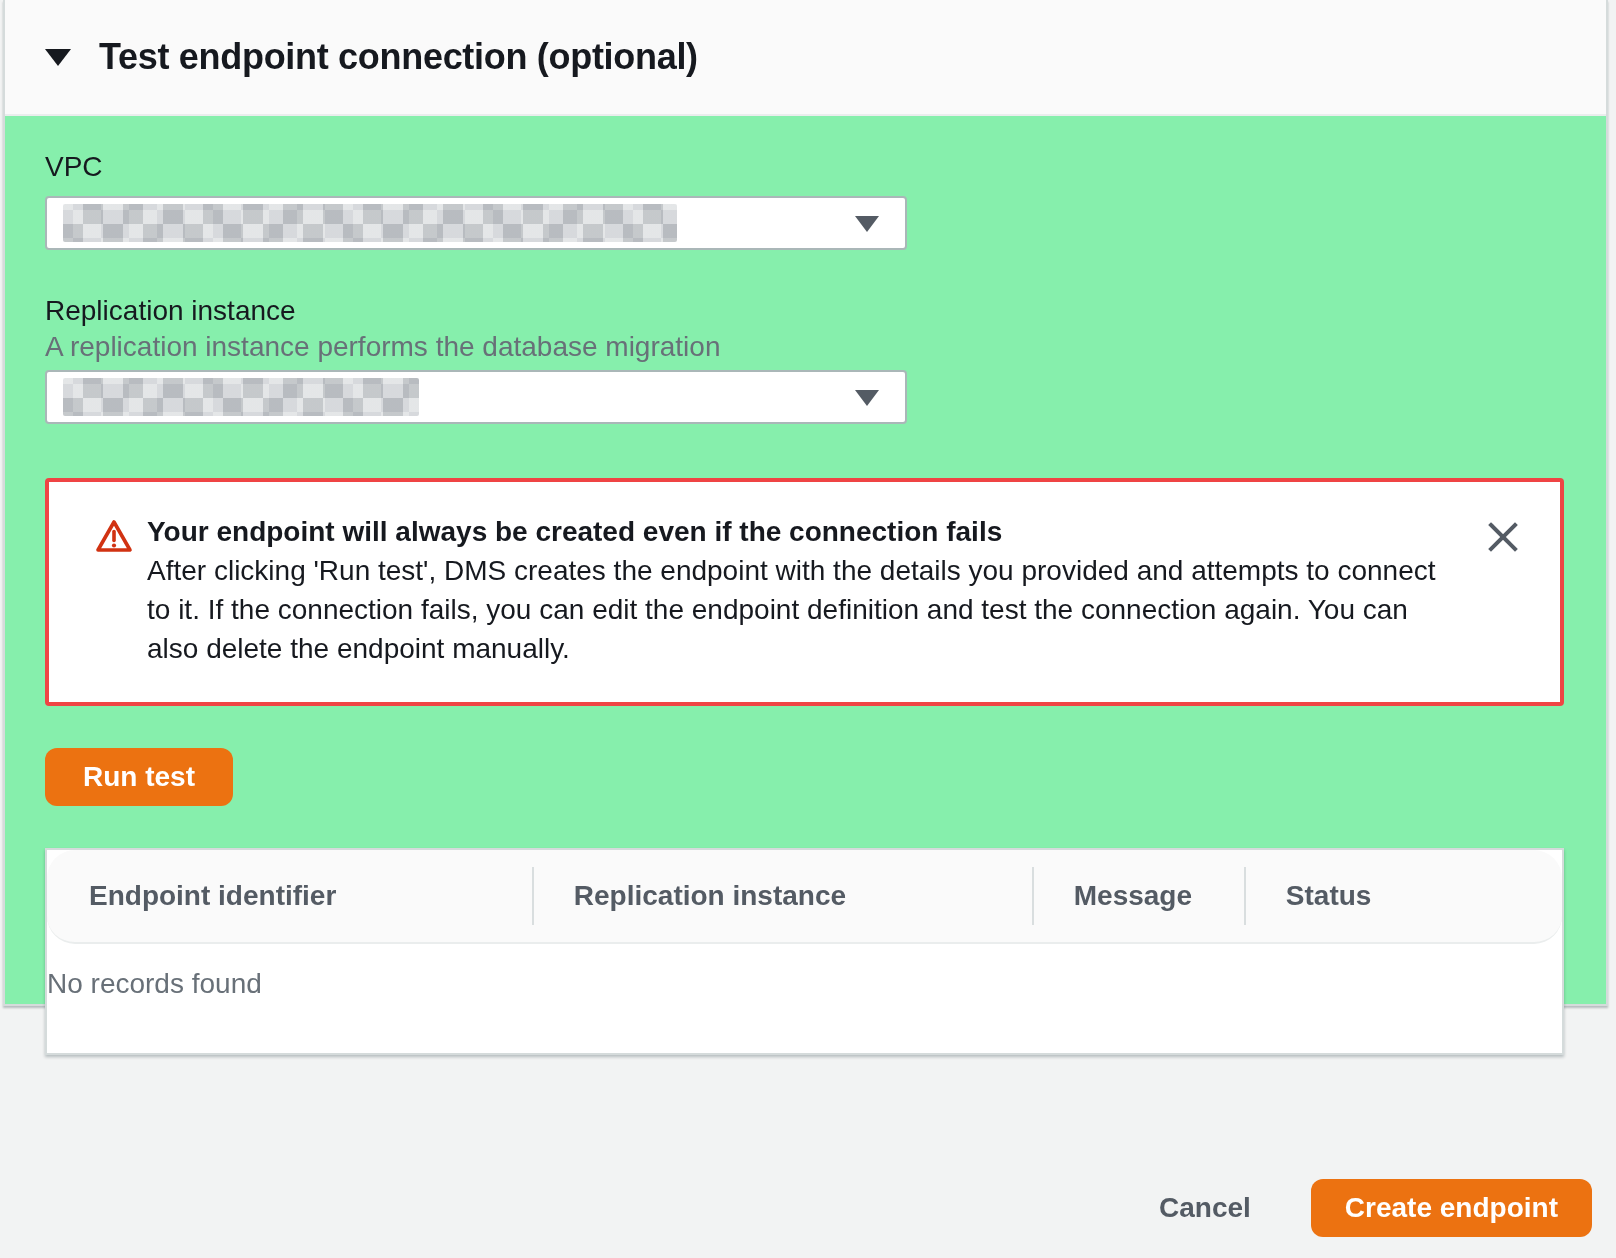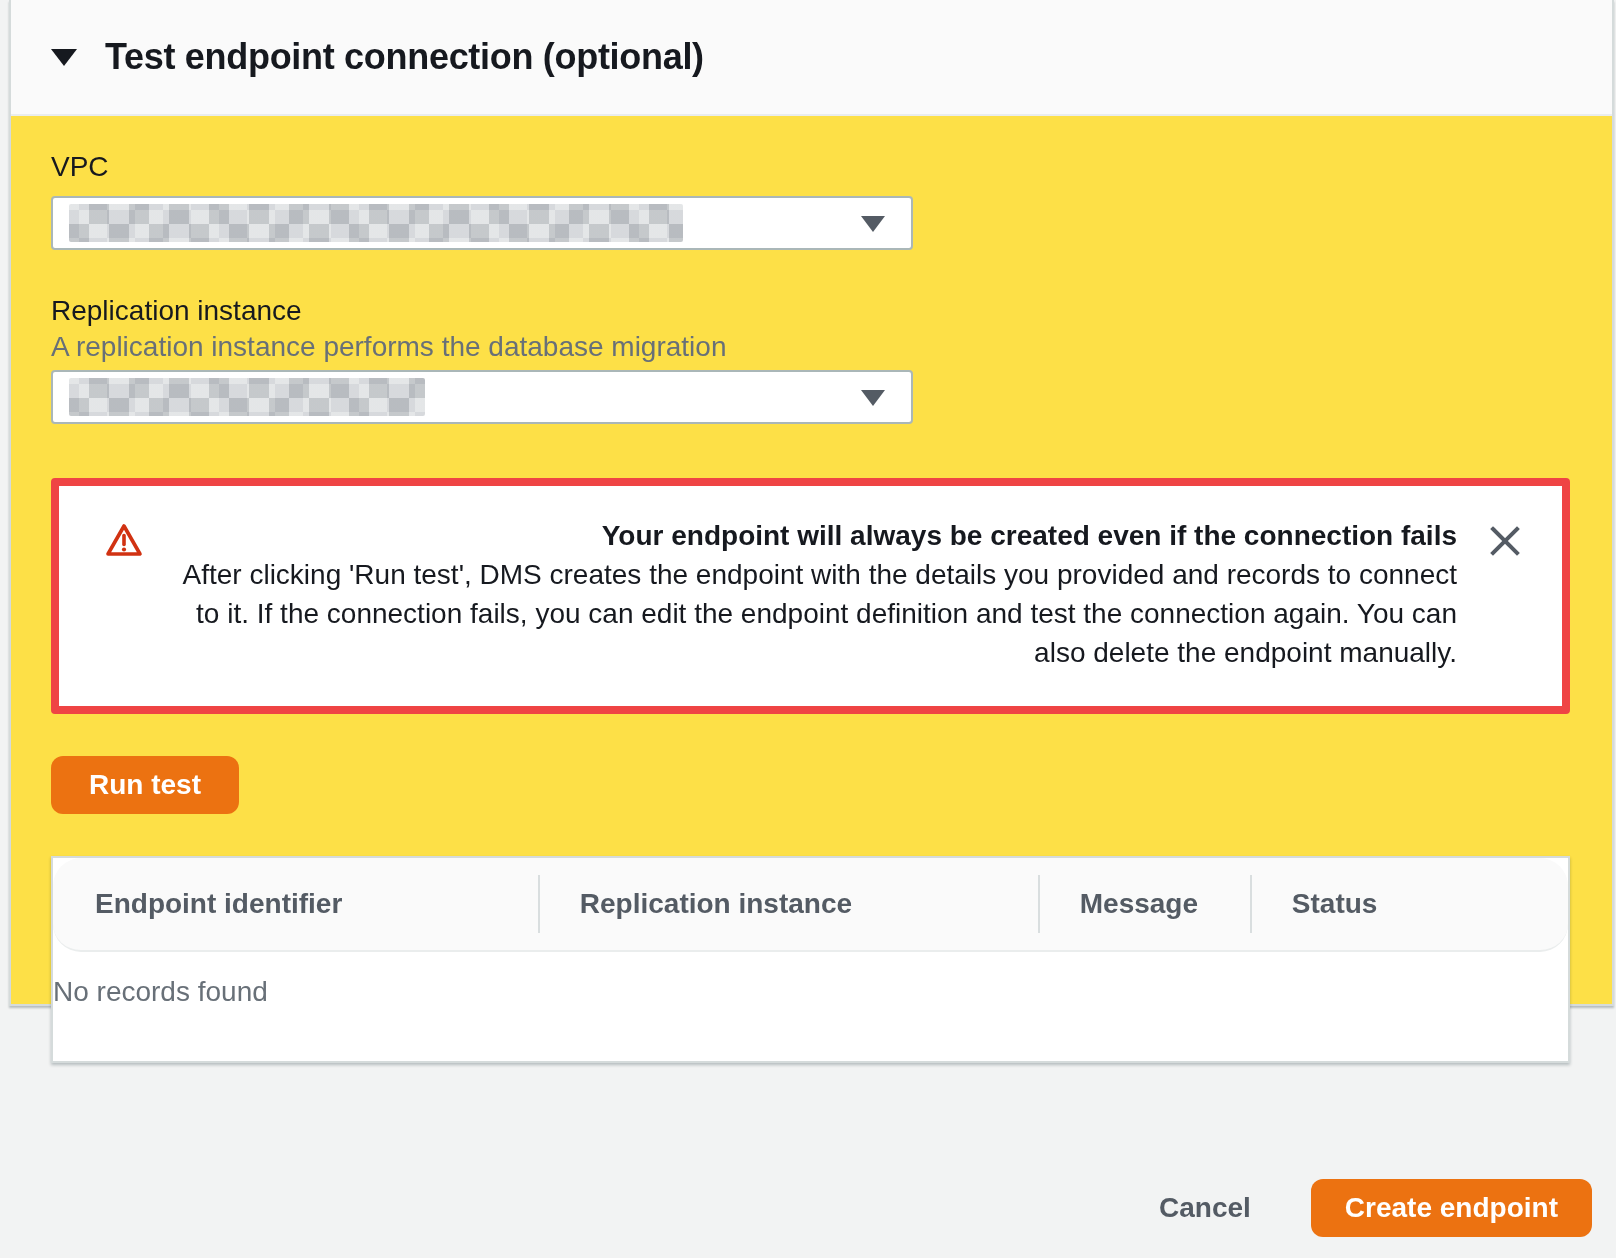--- a/index.html
+++ b/index.html
@@ -12,25 +12,25 @@
     position: relative;
     width: 1616px;
     height: 1258px;
     background: #f2f3f3;
     overflow: hidden;
   }
 
   
   .panel {
     position: absolute;
-    left: 9px;
+    left: 3px;
     top: 0;
     width: 1605px;
     height: 1006px;
-    background: #fde047;
+    background: #86efac;
     border: 2px solid #d5dbdb;
     border-top: none;
     box-shadow: 0 2px 2px rgba(0, 28, 36, 0.25);
   }
   .panel-header {
     height: 116px;
     background: #fafafa;
     border-bottom: 2px solid #eaeded;
     display: flex;
     align-items: center;
@@ -100,27 +100,26 @@
       repeating-conic-gradient(rgba(170,175,180,0.40) 0% 25%, rgba(228,230,232,0.40) 0% 50%) 10px 6px/56px 56px;
   }
   .mosaic.vpc-width { width: 614px; }
   .mosaic.ri-width  { width: 356px; }
 
   
   .alert {
     margin-top: 54px;
     width: 1519px;
     min-height: 228px;
-    border: 8px solid #ef4444;
+    border: 4px solid #ef4444;
     border-radius: 4px;
     background: #ffffff;
     display: flex;
     align-items: flex-start;
     padding: 30px 40px 34px 46px;
-    text-align: right;
   }
   .alert-icon { flex: none; margin-top: 6px; }
   .alert-text { flex: 1 1 auto; margin-left: 14px; max-width: 1300px; }
   .alert-title {
     font-size: 28px;
     font-weight: 700;
     color: #16191f;
     line-height: 39px;
   }
   .alert-body {
@@ -257,21 +256,21 @@
       <div class="alert">
         <span class="alert-icon">
           <svg width="38" height="36" viewBox="0 0 38 36">
             <path d="M19 4 L35 32 L3 32 Z" fill="none" stroke="#d13212" stroke-width="3.6" stroke-linejoin="round"></path>
             <line x1="19" y1="13.5" x2="19" y2="22.5" stroke="#d13212" stroke-width="3.6" stroke-linecap="round"></line>
             <circle cx="19" cy="27.5" r="2.1" fill="#d13212"></circle>
           </svg>
         </span>
         <span class="alert-text">
           <div class="alert-title">Your endpoint will always be created even if the connection fails</div>
-          <div class="alert-body">After clicking 'Run test', DMS creates the endpoint with the details you provided and records to connect to it. If the connection fails, you can edit the endpoint definition and test the connection again. You can also delete the endpoint manually.</div>
+          <div class="alert-body">After clicking 'Run test', DMS creates the endpoint with the details you provided and attempts to connect to it. If the connection fails, you can edit the endpoint definition and test the connection again. You can also delete the endpoint manually.</div>
         </span>
         <button class="alert-close" aria-label="Close alert">
           <svg width="34" height="34" viewBox="0 0 34 34">
             <line x1="5" y1="5" x2="29" y2="29" stroke="#545b64" stroke-width="4" stroke-linecap="square"></line>
             <line x1="29" y1="5" x2="5" y2="29" stroke="#545b64" stroke-width="4" stroke-linecap="square"></line>
           </svg>
         </button>
       </div>
 
       <button class="btn-primary run-test">Run test</button>

